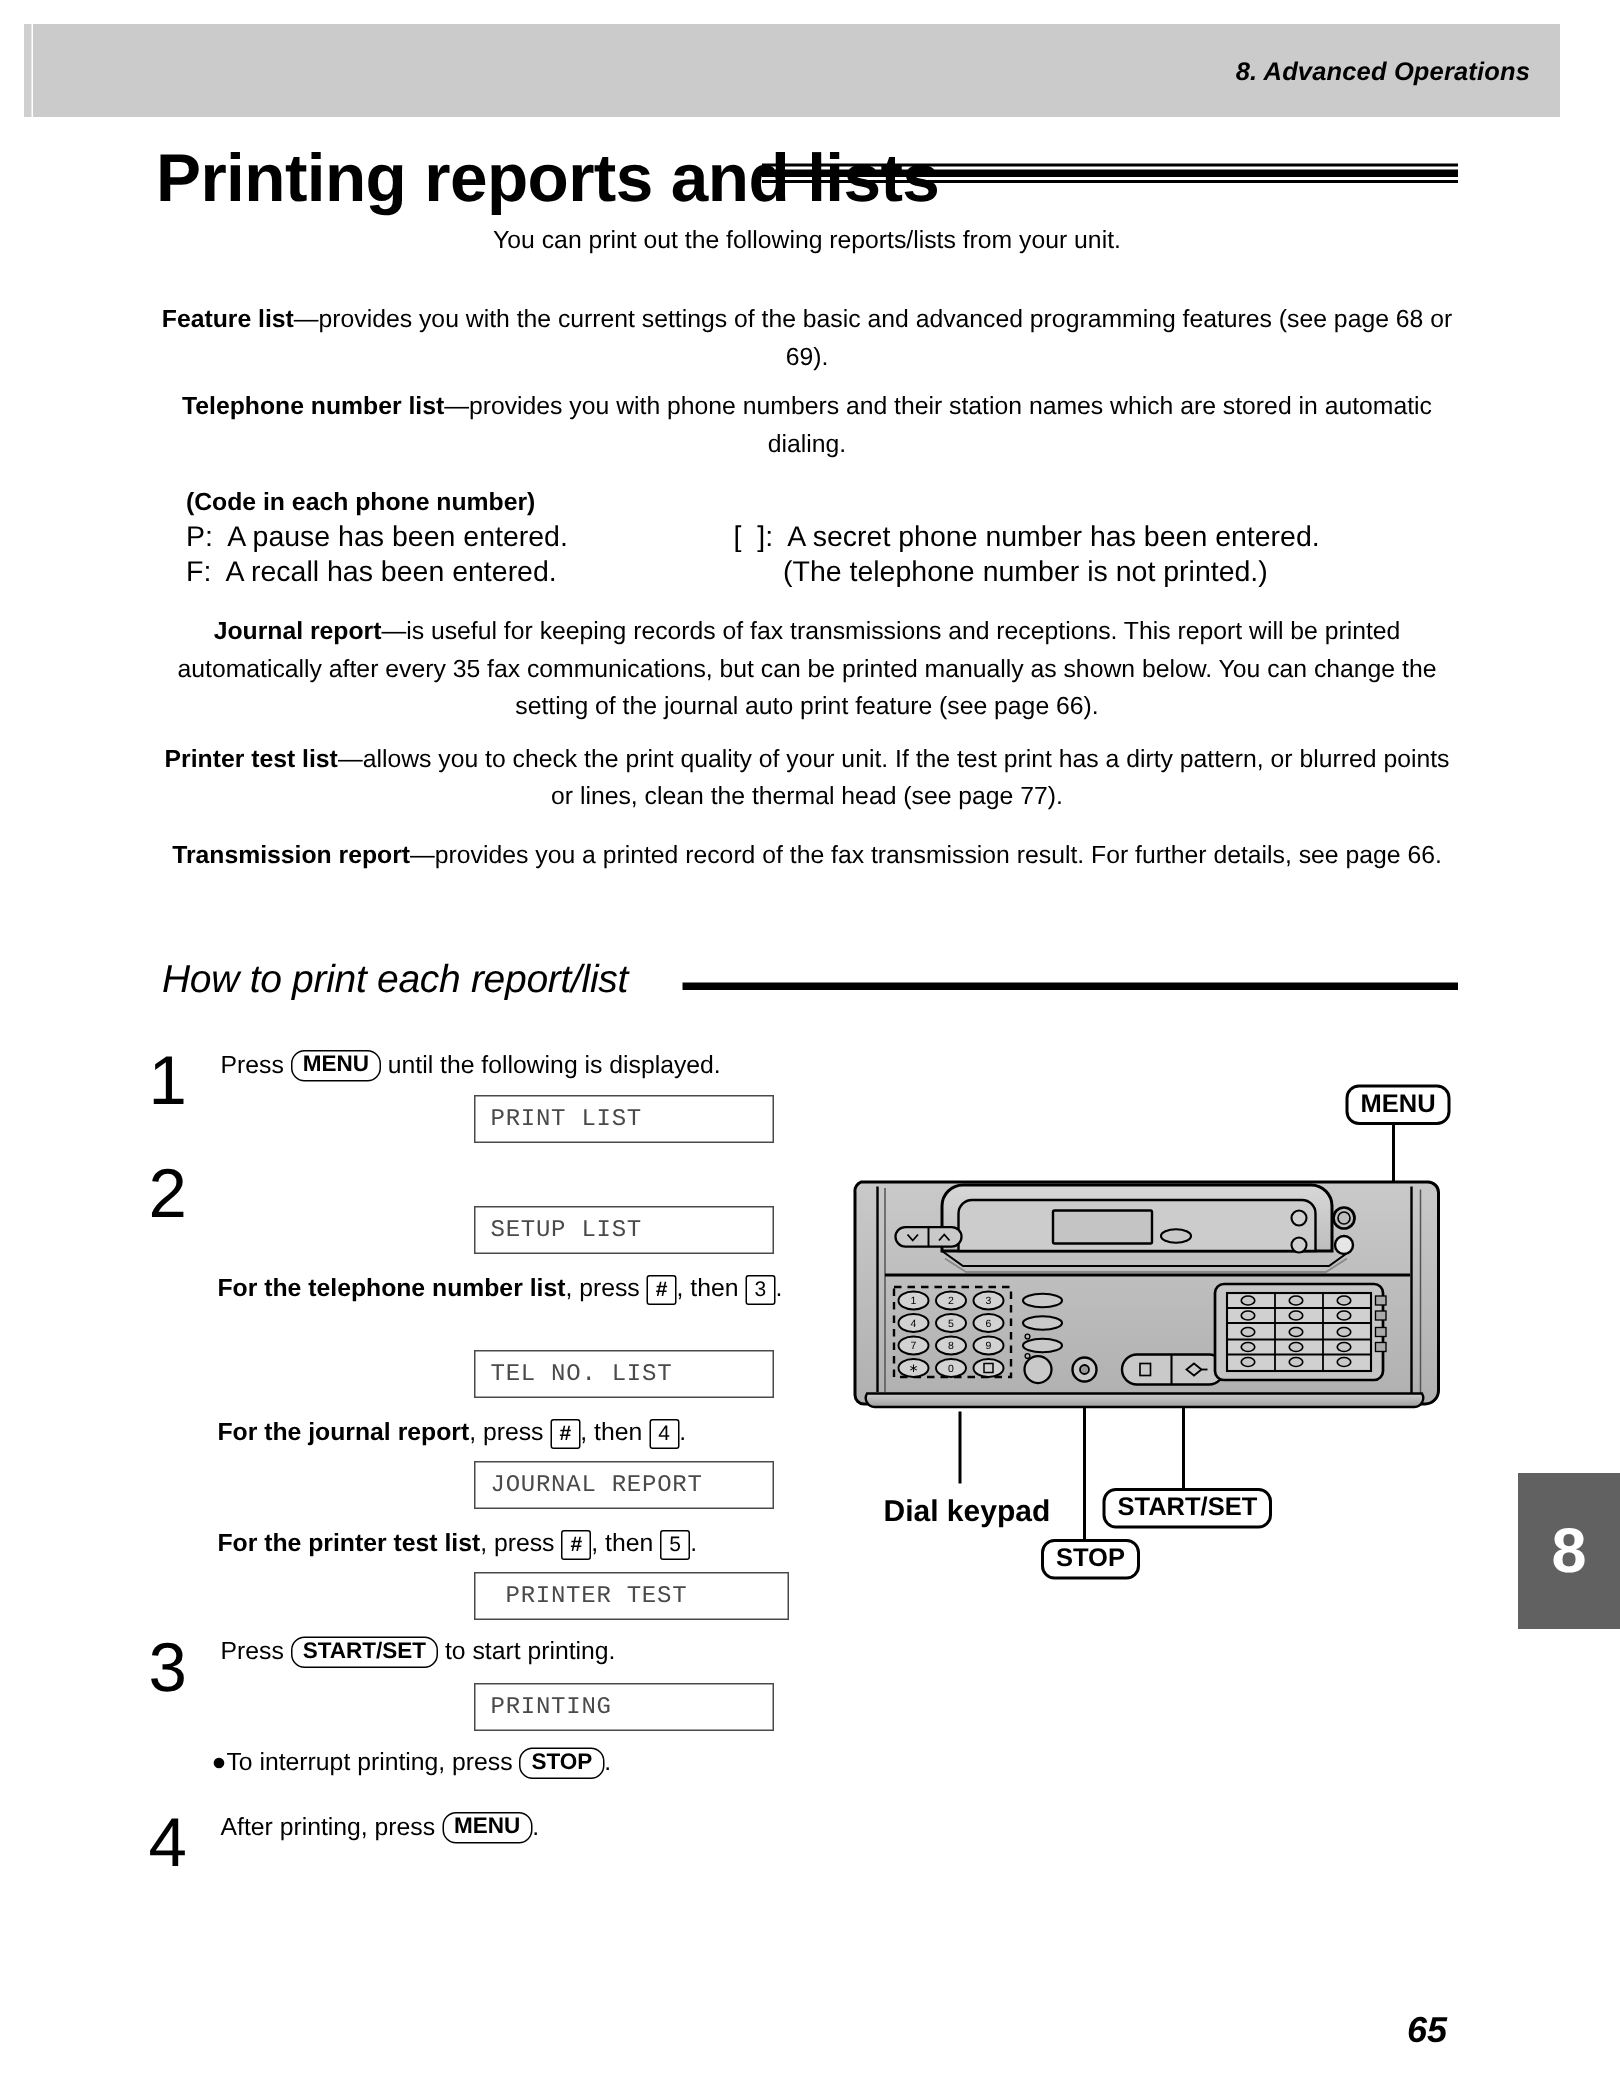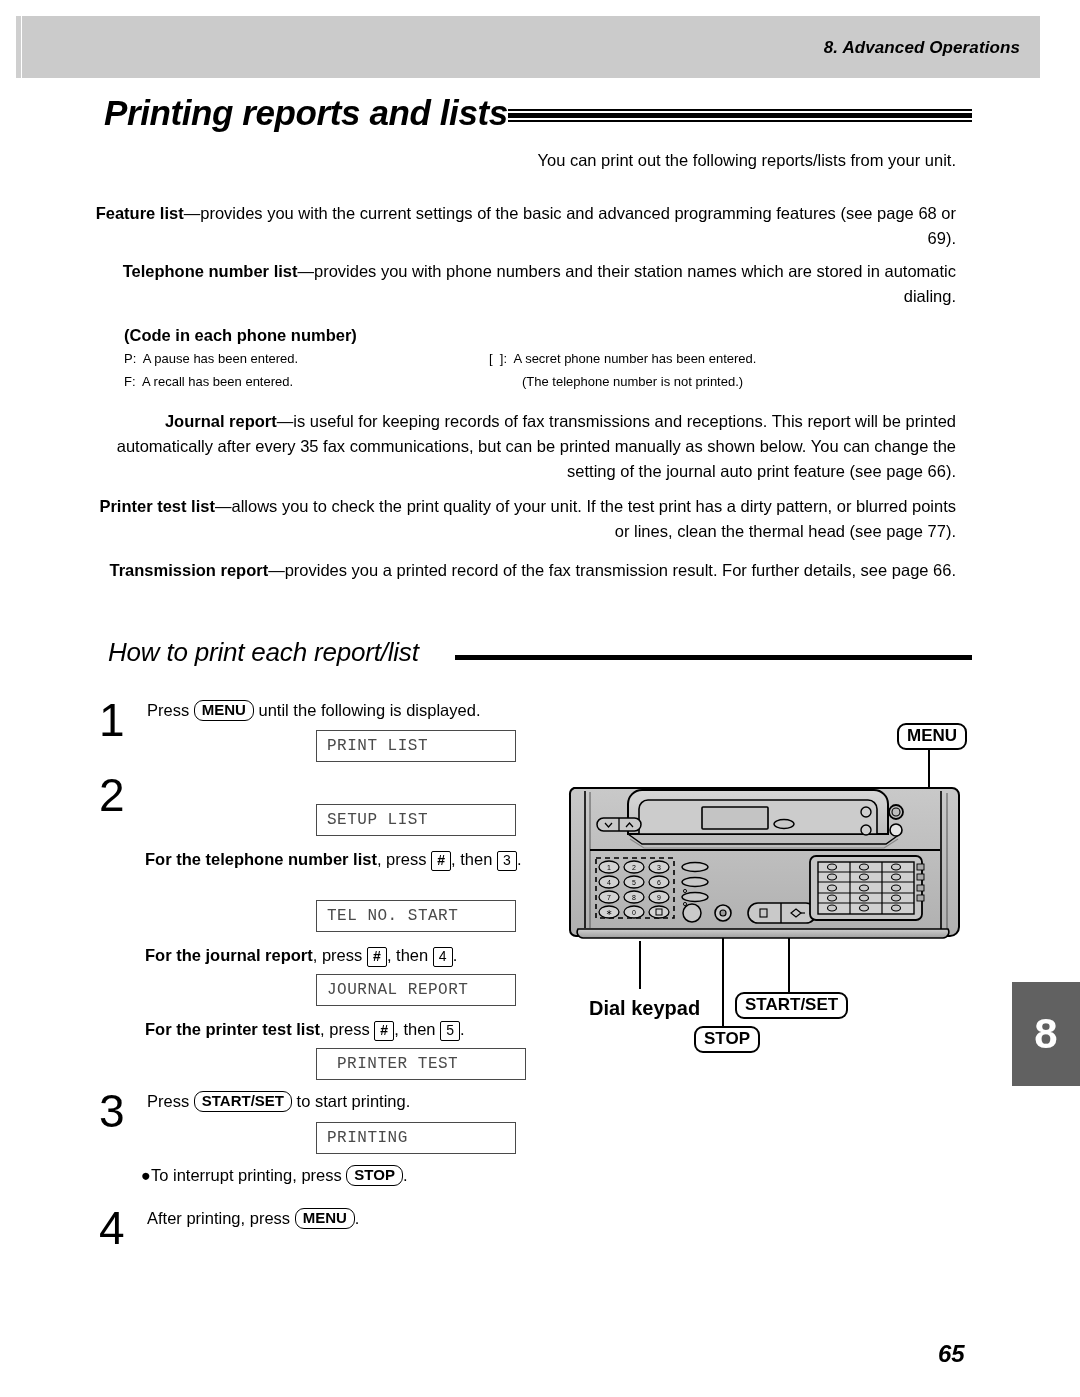--- a/index.html
+++ b/index.html
@@ -46,23 +46,22 @@
     font-weight: bold;
     letter-spacing: 0.1px;
     white-space: nowrap;
   }
 
   
   .title {
     position: absolute;
     left: 104px;
     top: 93px;
-    font-size: 35px;
-    font-weight: bold;
-    font-style: italic;
+    font-size: 45px;
+    font-weight: bold;
     letter-spacing: -0.4px;
     white-space: nowrap;
   }
   .title-rule {
     position: absolute;
     left: 508px;
     top: 106px;
     width: 464px;
     height: 14px;
   }
@@ -71,39 +70,39 @@
     background: #000;
     width: 100%;
   }
   .title-rule .l1 { height: 2px; margin-top: 3px; }
   .title-rule .l2 { height: 5px; margin-top: 2px; }
   .title-rule .l3 { height: 2px; margin-top: 2px; }
 
   
   .para {
     position: absolute;
-    left: 88px;
+    left: 104px;
     width: 868px;
     font-size: 16.5px;
     line-height: 25px;
-    text-align: right;
+    text-align: center;
   }
   .para b { font-weight: bold; }
 
   
   .code-head {
     position: absolute;
     left: 124px;
     font-size: 16.5px;
     font-weight: bold;
     line-height: 25px;
   }
   .code-row {
     position: absolute;
-    font-size: 13px;
+    font-size: 19px;
     line-height: 25px;
     white-space: pre;
   }
 
   
   .subtitle {
     position: absolute;
     left: 108px;
     top: 637px;
     font-size: 26px;
@@ -292,21 +291,21 @@
   </div>
   <div class="lcd" style="top:730px;">PRINT LIST</div>
 
   <div class="stepnum" style="left:99px; top:772px;">2</div>
 
   <div class="lcd" style="top:804px;">SETUP LIST</div>
 
   <div class="steptext" style="left:145px; top:847px;">
     <b>For the telephone number list</b><span>, press </span><span class="keysq">#</span><span>, then </span><span class="keysq thin">3</span><span>.</span>
   </div>
-  <div class="lcd" style="top:900px;">TEL NO. START</div>
+  <div class="lcd" style="top:900px;">TEL NO. LIST</div>
 
   <div class="steptext" style="left:145px; top:943px;">
     <b>For the journal report</b><span>, press </span><span class="keysq">#</span><span>, then </span><span class="keysq thin">4</span><span>.</span>
   </div>
   <div class="lcd" style="top:974px;">JOURNAL REPORT</div>
 
   <div class="steptext" style="left:145px; top:1017px;">
     <b>For the printer test list</b><span>, press </span><span class="keysq">#</span><span>, then </span><span class="keysq thin">5</span><span>.</span>
   </div>
   <div class="lcd" style="top:1048px;padding-left:20px;">PRINTER TEST</div>

